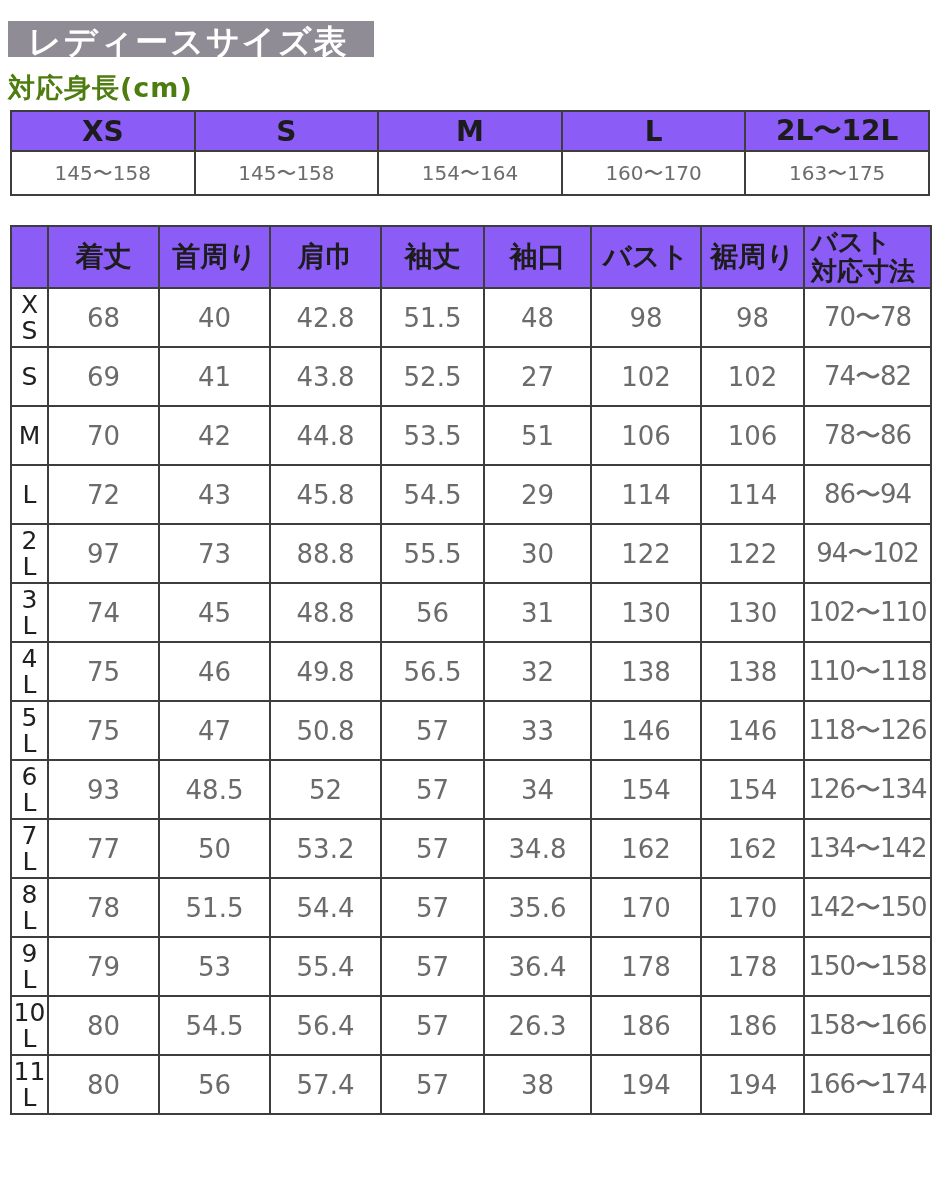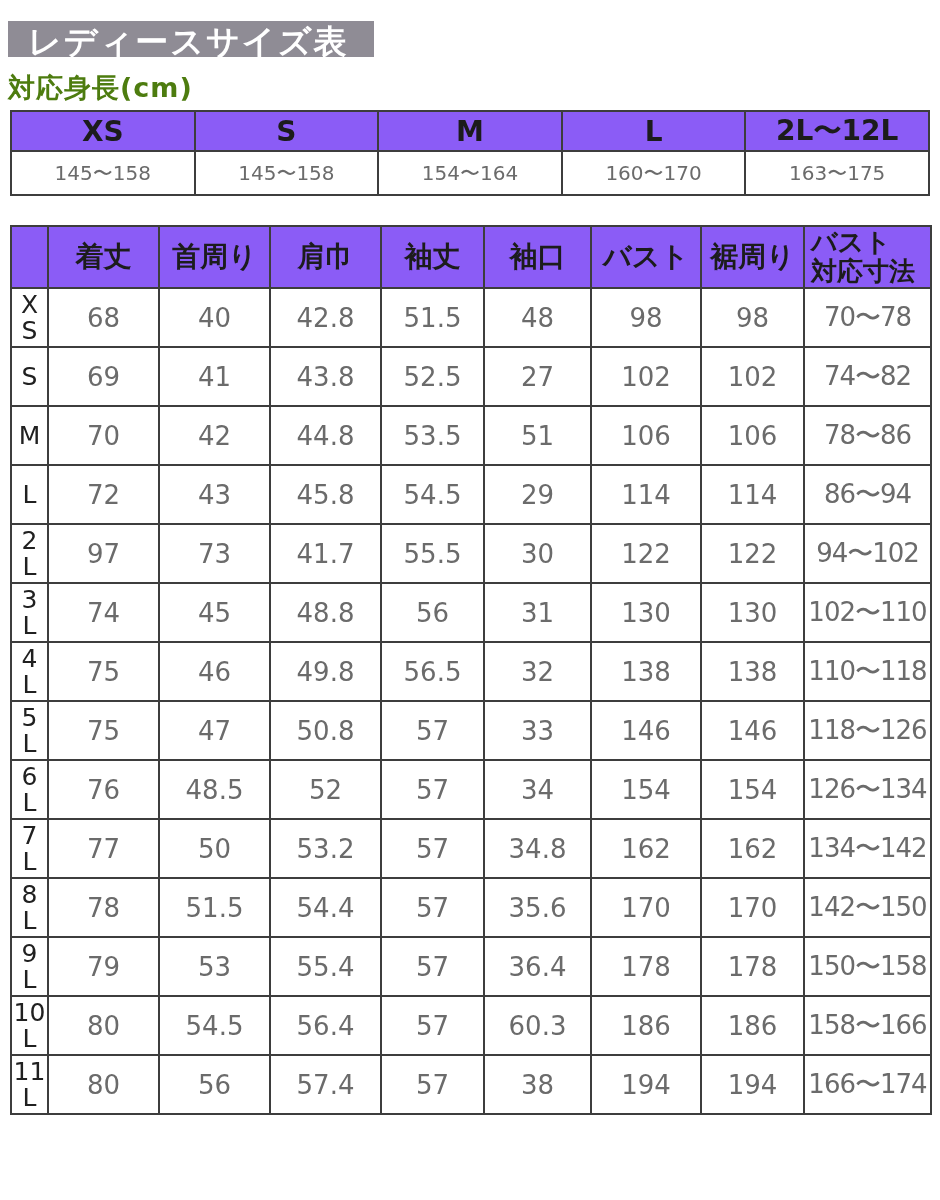--- a/index.html
+++ b/index.html
@@ -196,21 +196,21 @@
           <td>29</td>
           <td>114</td>
           <td>114</td>
           <td class="range-cell">86〜94</td>
         </tr>
         <tr>
           <td class="size-cell">2
 L</td>
           <td>97</td>
           <td>73</td>
-          <td>41.7</td>
+          <td>88.8</td>
           <td>55.5</td>
           <td>30</td>
           <td>122</td>
           <td>122</td>
           <td class="range-cell">94〜102</td>
         </tr>
         <tr>
           <td class="size-cell">3
 L</td>
           <td>74</td>
@@ -242,21 +242,21 @@
           <td>50.8</td>
           <td>57</td>
           <td>33</td>
           <td>146</td>
           <td>146</td>
           <td class="range-cell">118〜126</td>
         </tr>
         <tr>
           <td class="size-cell">6
 L</td>
-          <td>76</td>
+          <td>93</td>
           <td>48.5</td>
           <td>52</td>
           <td>57</td>
           <td>34</td>
           <td>154</td>
           <td>154</td>
           <td class="range-cell">126〜134</td>
         </tr>
         <tr>
           <td class="size-cell">7
@@ -294,21 +294,21 @@
           <td>178</td>
           <td class="range-cell">150〜158</td>
         </tr>
         <tr>
           <td class="size-cell">10
 L</td>
           <td>80</td>
           <td>54.5</td>
           <td>56.4</td>
           <td>57</td>
-          <td>60.3</td>
+          <td>26.3</td>
           <td>186</td>
           <td>186</td>
           <td class="range-cell">158〜166</td>
         </tr>
         <tr>
           <td class="size-cell">11
 L</td>
           <td>80</td>
           <td>56</td>
           <td>57.4</td>

